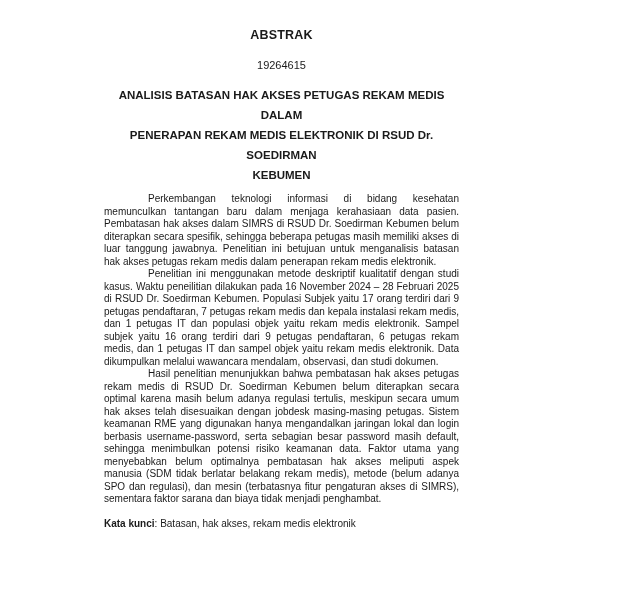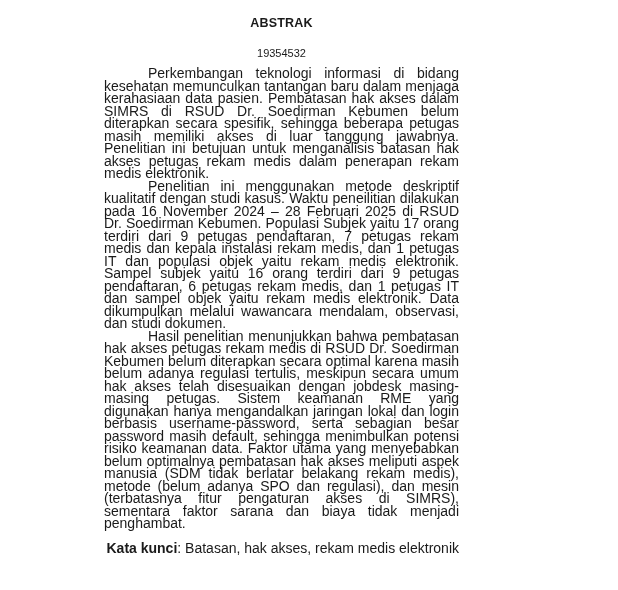--- a/index.html
+++ b/index.html
@@ -8,21 +8,21 @@
     height: 590px;
     background: #ffffff;
     font-family: "Liberation Sans", sans-serif;
     color: #1a1a1a;
     overflow: hidden;
   }
   .page {
     box-sizing: border-box;
     width: 532px;
     height: 590px;
-    padding: 16px 73px 0 104px; 
+    padding: 28px 73px 0 104px; 
   }
   .centered { text-align: center; }
   .heading {
     font-size: 12.5px;
     font-weight: 700;
     line-height: 14px;
     letter-spacing: 0.2px;
   }
   .author {
     margin-top: 21px;
@@ -36,38 +36,43 @@
   }
   .title {
     margin-top: 14px;
     font-size: 11.5px;
     font-weight: 700;
     line-height: 20px;
   }
   .bodytext { margin-top: 8px; }
   .bodytext p {
     margin: 0;
-    font-size: 14px;
+    font-size: 10px;
     line-height: 12.5px;
     text-align: justify;
     text-indent: 44px;
   }
   .bodytext p.keywords {
     margin-top: 12.5px;
     text-indent: 0;
-    text-align: right;
+    text-align: left;
   }
   .bodytext span.i { }
   .bodytext span.b { font-weight: 700; }
 </style>
 </head>
 <body>
 
 <div class="page">
   <div class="heading centered">ABSTRAK</div>
-  <div class="sid centered">19354532</div>
+  <div class="sid centered">19264615</div>
+  <div class="title centered">
+    <div>ANALISIS BATASAN HAK AKSES PETUGAS REKAM MEDIS DALAM</div>
+    <div>PENERAPAN REKAM MEDIS ELEKTRONIK DI RSUD Dr. SOEDIRMAN</div>
+    <div>KEBUMEN</div>
+  </div>
   <div class="bodytext">
     <p><span>Perkembangan teknologi informasi di bidang kesehatan memunculkan tantangan baru dalam menjaga kerahasiaan data pasien. Pembatasan hak akses dalam SIMRS di RSUD Dr. Soedirman Kebumen belum diterapkan secara spesifik, sehingga beberapa petugas masih memiliki akses di luar tanggung jawabnya. Penelitian ini betujuan untuk menganalisis batasan hak akses petugas rekam medis dalam penerapan rekam medis elektronik.</span></p>
     <p><span>Penelitian ini menggunakan metode deskriptif kualitatif dengan studi kasus. Waktu peneilitian dilakukan pada 16 November 2024 – 28 Februari 2025 di RSUD Dr. Soedirman Kebumen. Populasi Subjek yaitu 17 orang terdiri dari 9 petugas pendaftaran, 7 petugas rekam medis dan kepala instalasi rekam medis, dan 1 petugas IT dan populasi objek yaitu rekam medis elektronik. Sampel subjek yaitu 16 orang terdiri dari 9 petugas pendaftaran, 6 petugas rekam medis, dan 1 petugas IT dan sampel objek yaitu rekam medis elektronik. Data dikumpulkan melalui wawancara mendalam, observasi, dan studi dokumen.</span></p>
     <p><span>Hasil penelitian menunjukkan bahwa pembatasan hak akses petugas rekam medis di RSUD Dr. Soedirman Kebumen belum diterapkan secara optimal karena masih belum adanya regulasi tertulis, meskipun secara umum hak akses telah disesuaikan dengan </span><span class="i">jobdesk</span><span> masing-masing petugas. Sistem keamanan RME yang digunakan hanya mengandalkan jaringan lokal dan login berbasis </span><span class="i">username-password</span><span>, serta sebagian besar password masih default, sehingga menimbulkan potensi risiko keamanan data.  Faktor utama yang menyebabkan belum optimalnya pembatasan hak akses meliputi aspek manusia (SDM tidak berlatar belakang rekam medis), metode (belum adanya SPO dan regulasi), dan mesin (terbatasnya fitur pengaturan akses di SIMRS), sementara faktor sarana dan biaya tidak menjadi penghambat.</span></p>
     <p class="keywords"><span class="b">Kata kunci</span><span>: Batasan, hak akses, rekam medis elektronik</span></p>
   </div>
 </div>
 
 </body></html>

